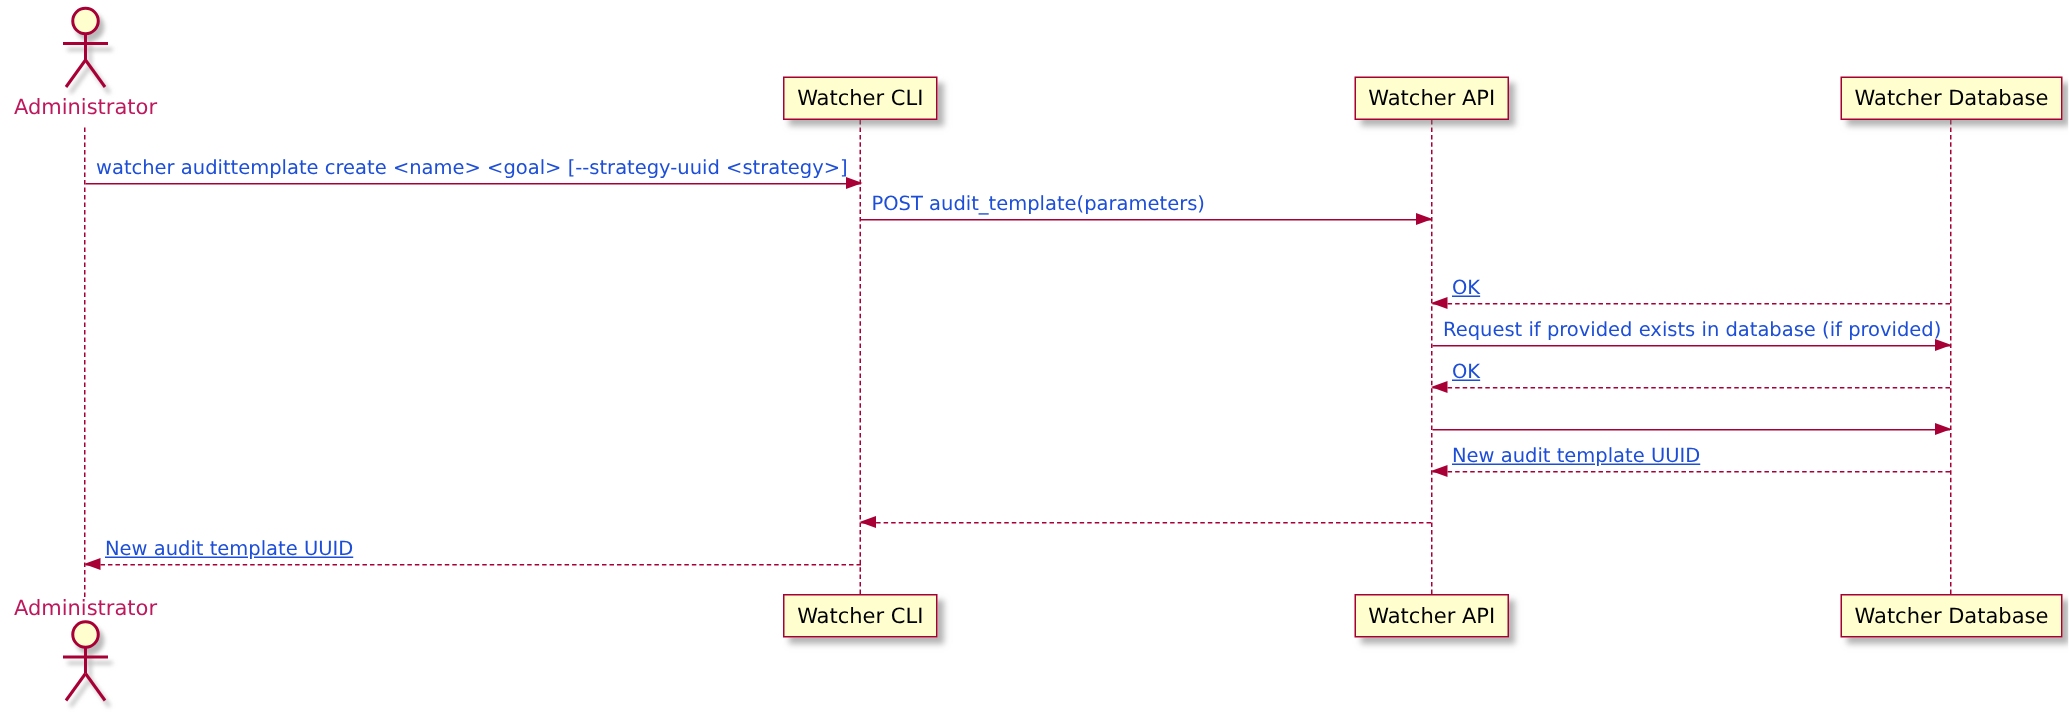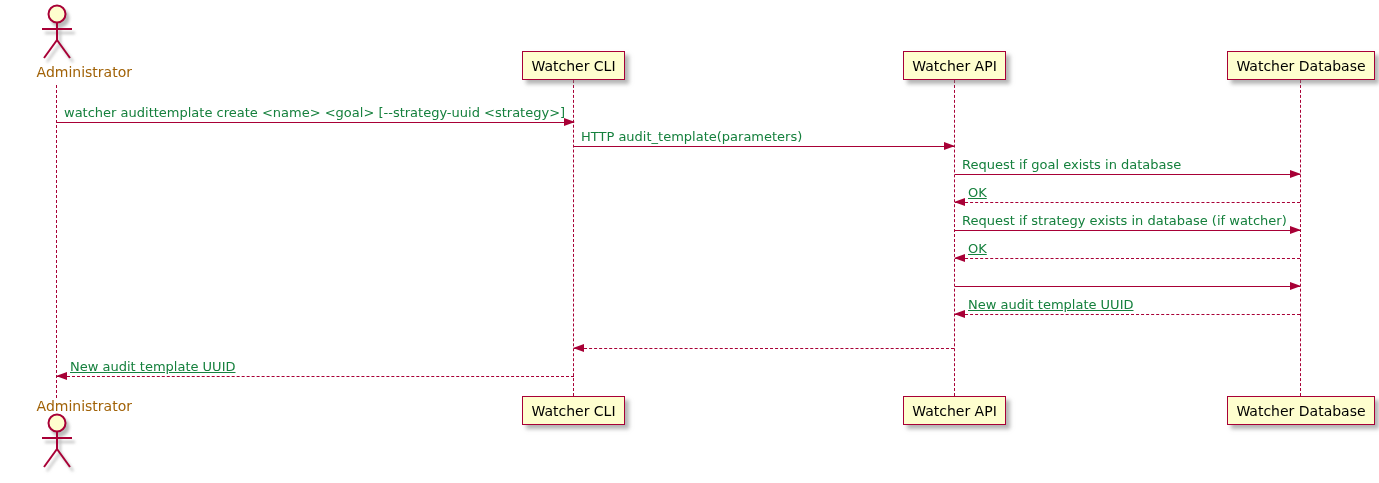--- a/index.html
+++ b/index.html
@@ -22,28 +22,28 @@
     background:#FEFECE;
     border:1.6px solid #A80036;
     box-sizing:border-box;
     display:flex;align-items:center;justify-content:center;
     font-size:14px;color:#000;
     box-shadow:4px 4px 4px rgba(120,120,120,0.55);
   }
   
   .actor-figure{position:absolute;filter:drop-shadow(3.5px 4px 1.5px rgba(130,130,130,0.55));}
   .actor-label{
-    position:absolute;left:0;width:114px;text-align:right;
-    font-size:14px;color:#a16207;white-space:nowrap;margin-left:18px;
+    position:absolute;left:0;width:114px;text-align:center;
+    font-size:14px;color:#be185d;white-space:nowrap;
   }
   
   .msg{position:absolute;height:20px;}
   .msg-label{
     position:absolute;bottom:3px;left:7px;
-    white-space:nowrap;font-size:13px;color:#15803d;
+    white-space:nowrap;font-size:13px;color:#1d4ed8;
   }
   .msg.dashed .msg-label{left:13px;text-decoration:underline;}
   .msg-line{position:absolute;left:0;right:0;bottom:0;height:0;border-top:1.2px solid #A80036;}
   .msg.dashed .msg-line{border-top:1px dashed #A80036;}
   .head{position:absolute;width:0;height:0;border-style:solid;}
   .msg.right .head{
     right:-1px;top:-5px;
     border-width:4.5px 0 4.5px 11px;
     border-color:transparent transparent transparent #A80036;
   }
@@ -85,42 +85,36 @@
   </div>
 
   <div class="msg solid right" style="left:57px;top:103px;width:517px">
     <span class="msg-label">watcher audittemplate create &lt;name&gt; &lt;goal&gt; [--strategy-uuid &lt;strategy&gt;]</span>
     <div class="msg-line">
         <i class="head"></i>
       </div>
   </div>
 
   <div class="msg solid right" style="left:574px;top:127px;width:380px">
-    <span class="msg-label">HTTP audit_template(parameters)</span>
+    <span class="msg-label">POST audit_template(parameters)</span>
     <div class="msg-line">
         <i class="head"></i>
       </div>
   </div>
 
-  <div class="msg solid right" style="left:955px;top:155px;width:345px">
-    <span class="msg-label">Request if goal exists in database</span>
-    <div class="msg-line">
-        <i class="head"></i>
-      </div>
-  </div>
 
   <div class="msg dashed left" style="left:955px;top:183px;width:345px">
     <span class="msg-label">OK</span>
     <div class="msg-line">
         <i class="head"></i>
       </div>
   </div>
 
   <div class="msg solid right" style="left:955px;top:211px;width:345px">
-    <span class="msg-label">Request if strategy exists in database (if watcher)</span>
+    <span class="msg-label">Request if provided exists in database (if provided)</span>
     <div class="msg-line">
         <i class="head"></i>
       </div>
   </div>
 
   <div class="msg dashed left" style="left:955px;top:239px;width:345px">
     <span class="msg-label">OK</span>
     <div class="msg-line">
         <i class="head"></i>
       </div>

